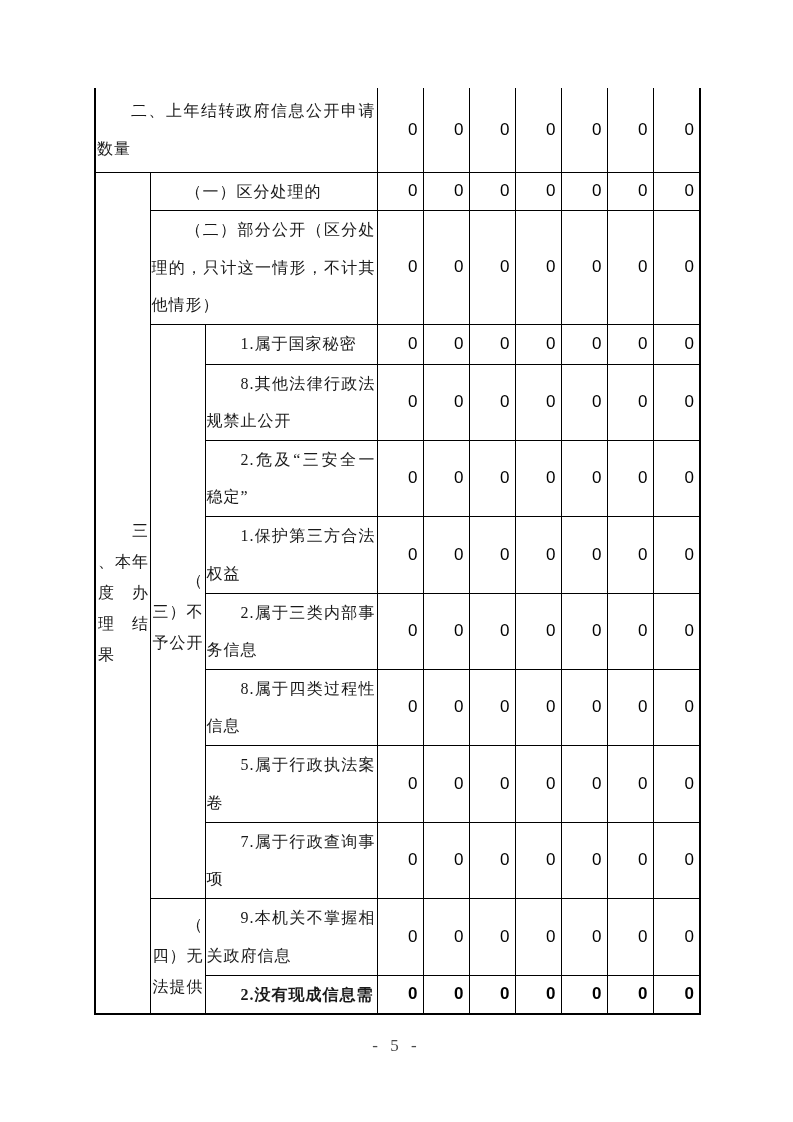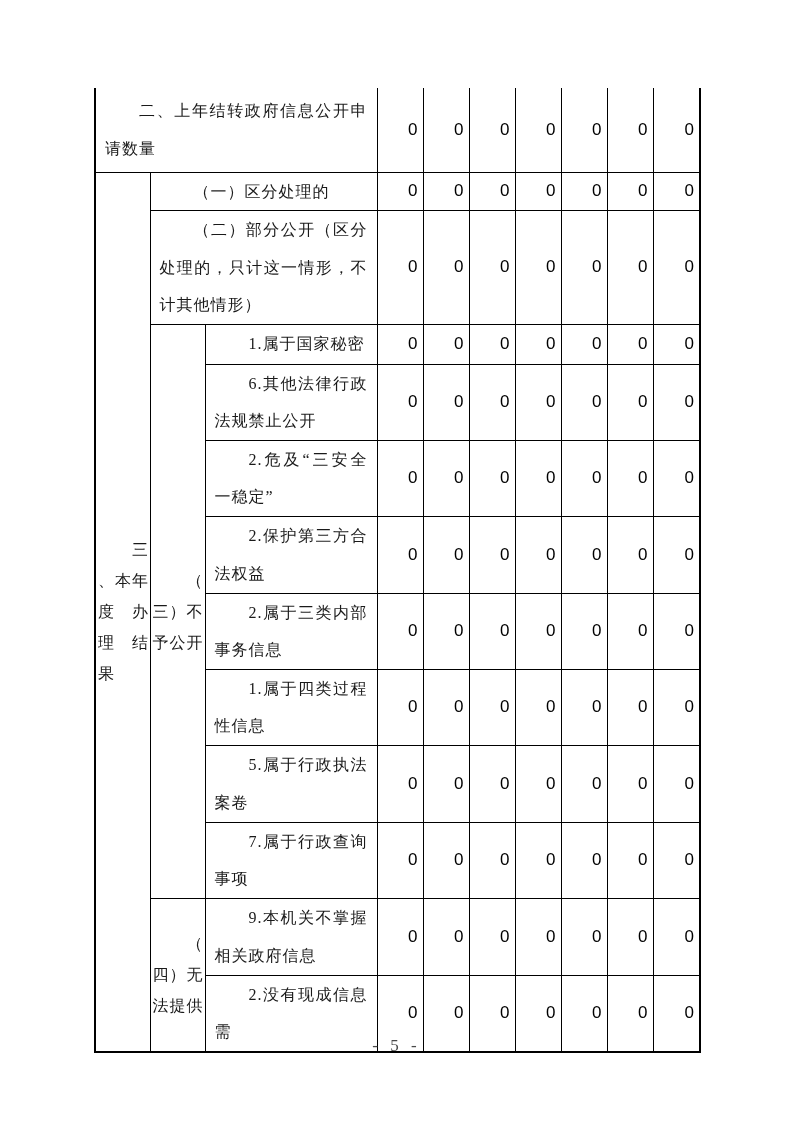--- a/index.html
+++ b/index.html
@@ -20,29 +20,29 @@
     table-layout: fixed;
     border: 2px solid #000;
     border-top: none;
   }
   td {
     border: 1.6px solid #000;
     vertical-align: middle;
     overflow: hidden;
   }
   tr.first td { border-top: none; }
-  tr.last td { border-bottom: 2.6px solid #000; }
+  tr.last td { border-bottom: 2.6px solid #000; font-weight: bold; }
   td.lab {
     font-size: 16px;
     line-height: 37.5px;
     letter-spacing: 1px;
     text-align: justify;
     text-justify: inter-character;
     text-indent: 34px;
-    padding: 0 9px;
+    padding: 0 1px;
   }
   td.vlab {
     font-size: 16px;
     line-height: 31px;
     letter-spacing: 1px;
     white-space: pre-line;
     text-align: left;
     padding-left: 2px;
   }
   td.num {
@@ -127,21 +127,21 @@
     <td class="num">0</td>
     <td class="num">0</td>
     <td class="num">0</td>
     <td class="num">0</td>
     <td class="num">0</td>
     <td class="num">0</td>
     <td class="num">0</td>
   </tr>
 
   <tr style="height:75px">
-    <td class="lab">6.其他法律行政法规禁止公开</td>
+    <td class="lab">8.其他法律行政法规禁止公开</td>
     <td class="num">0</td>
     <td class="num">0</td>
     <td class="num">0</td>
     <td class="num">0</td>
     <td class="num">0</td>
     <td class="num">0</td>
     <td class="num">0</td>
   </tr>
 
   <tr style="height:76px">
@@ -149,21 +149,21 @@
     <td class="num">0</td>
     <td class="num">0</td>
     <td class="num">0</td>
     <td class="num">0</td>
     <td class="num">0</td>
     <td class="num">0</td>
     <td class="num">0</td>
   </tr>
 
   <tr style="height:77px">
-    <td class="lab">2.保护第三方合法权益</td>
+    <td class="lab">1.保护第三方合法权益</td>
     <td class="num">0</td>
     <td class="num">0</td>
     <td class="num">0</td>
     <td class="num">0</td>
     <td class="num">0</td>
     <td class="num">0</td>
     <td class="num">0</td>
   </tr>
 
   <tr style="height:75px">
@@ -171,21 +171,21 @@
     <td class="num">0</td>
     <td class="num">0</td>
     <td class="num">0</td>
     <td class="num">0</td>
     <td class="num">0</td>
     <td class="num">0</td>
     <td class="num">0</td>
   </tr>
 
   <tr style="height:75px">
-    <td class="lab">1.属于四类过程性信息</td>
+    <td class="lab">8.属于四类过程性信息</td>
     <td class="num">0</td>
     <td class="num">0</td>
     <td class="num">0</td>
     <td class="num">0</td>
     <td class="num">0</td>
     <td class="num">0</td>
     <td class="num">0</td>
   </tr>
 
   <tr style="height:77px">

